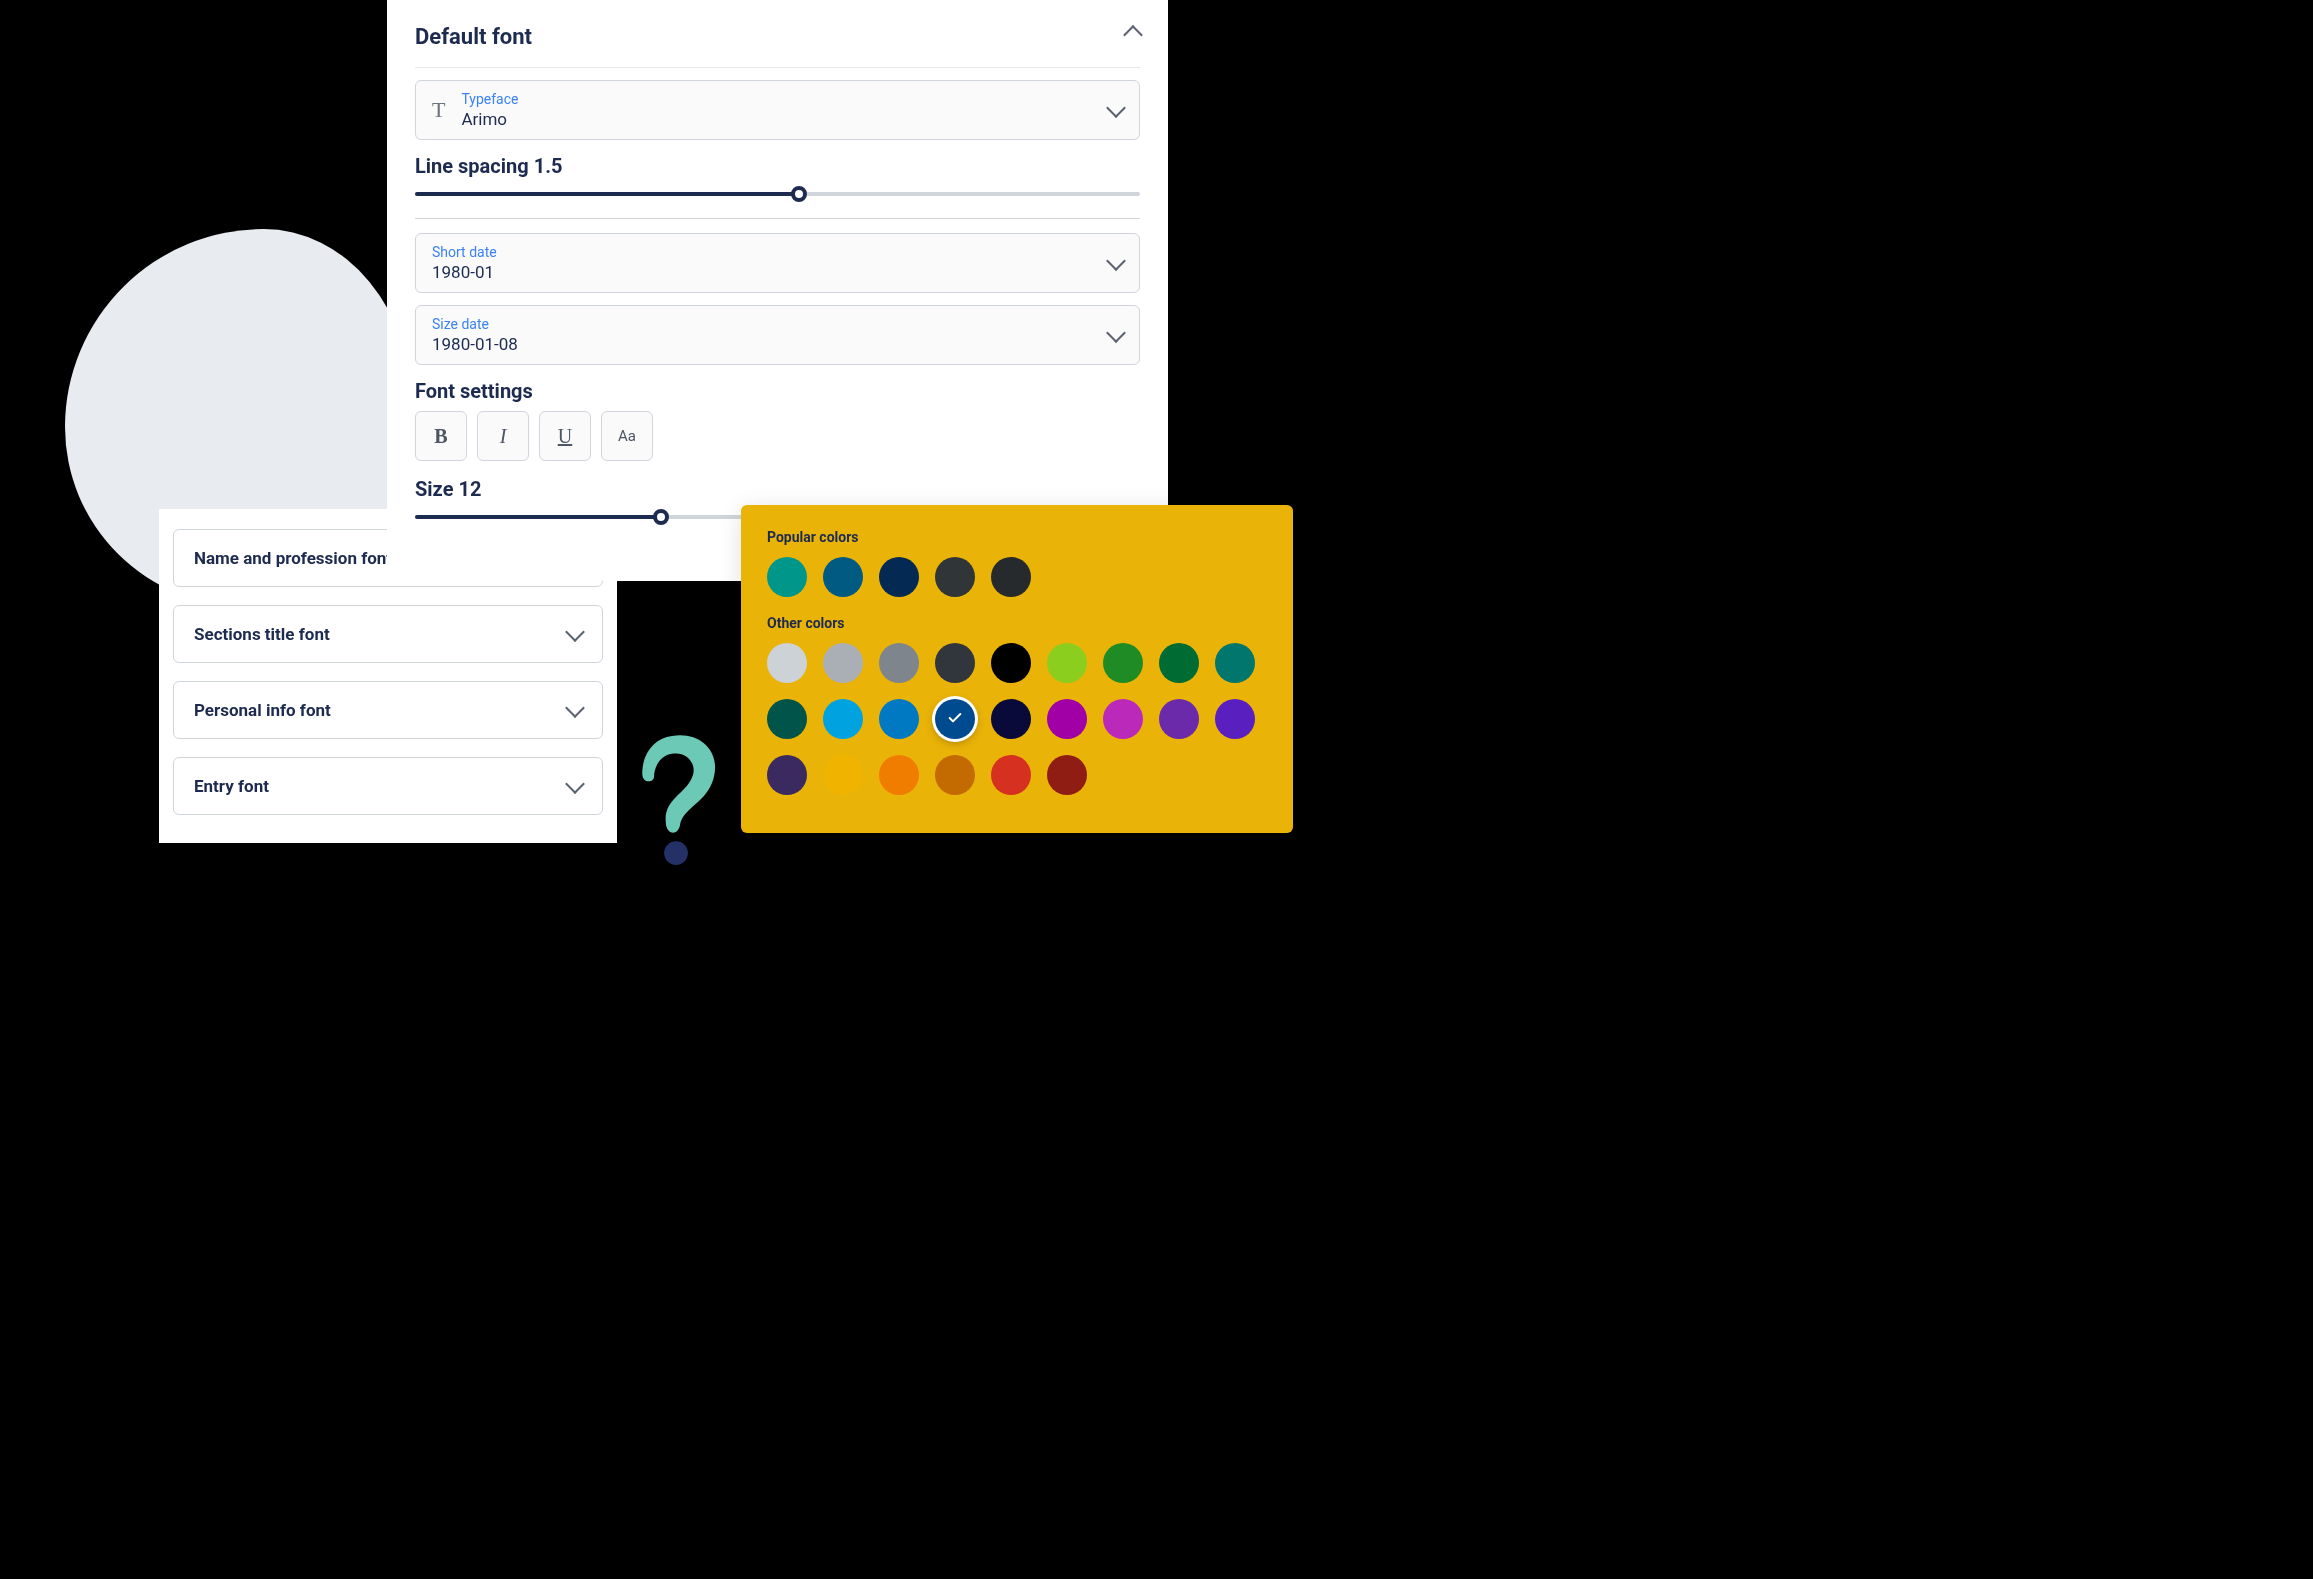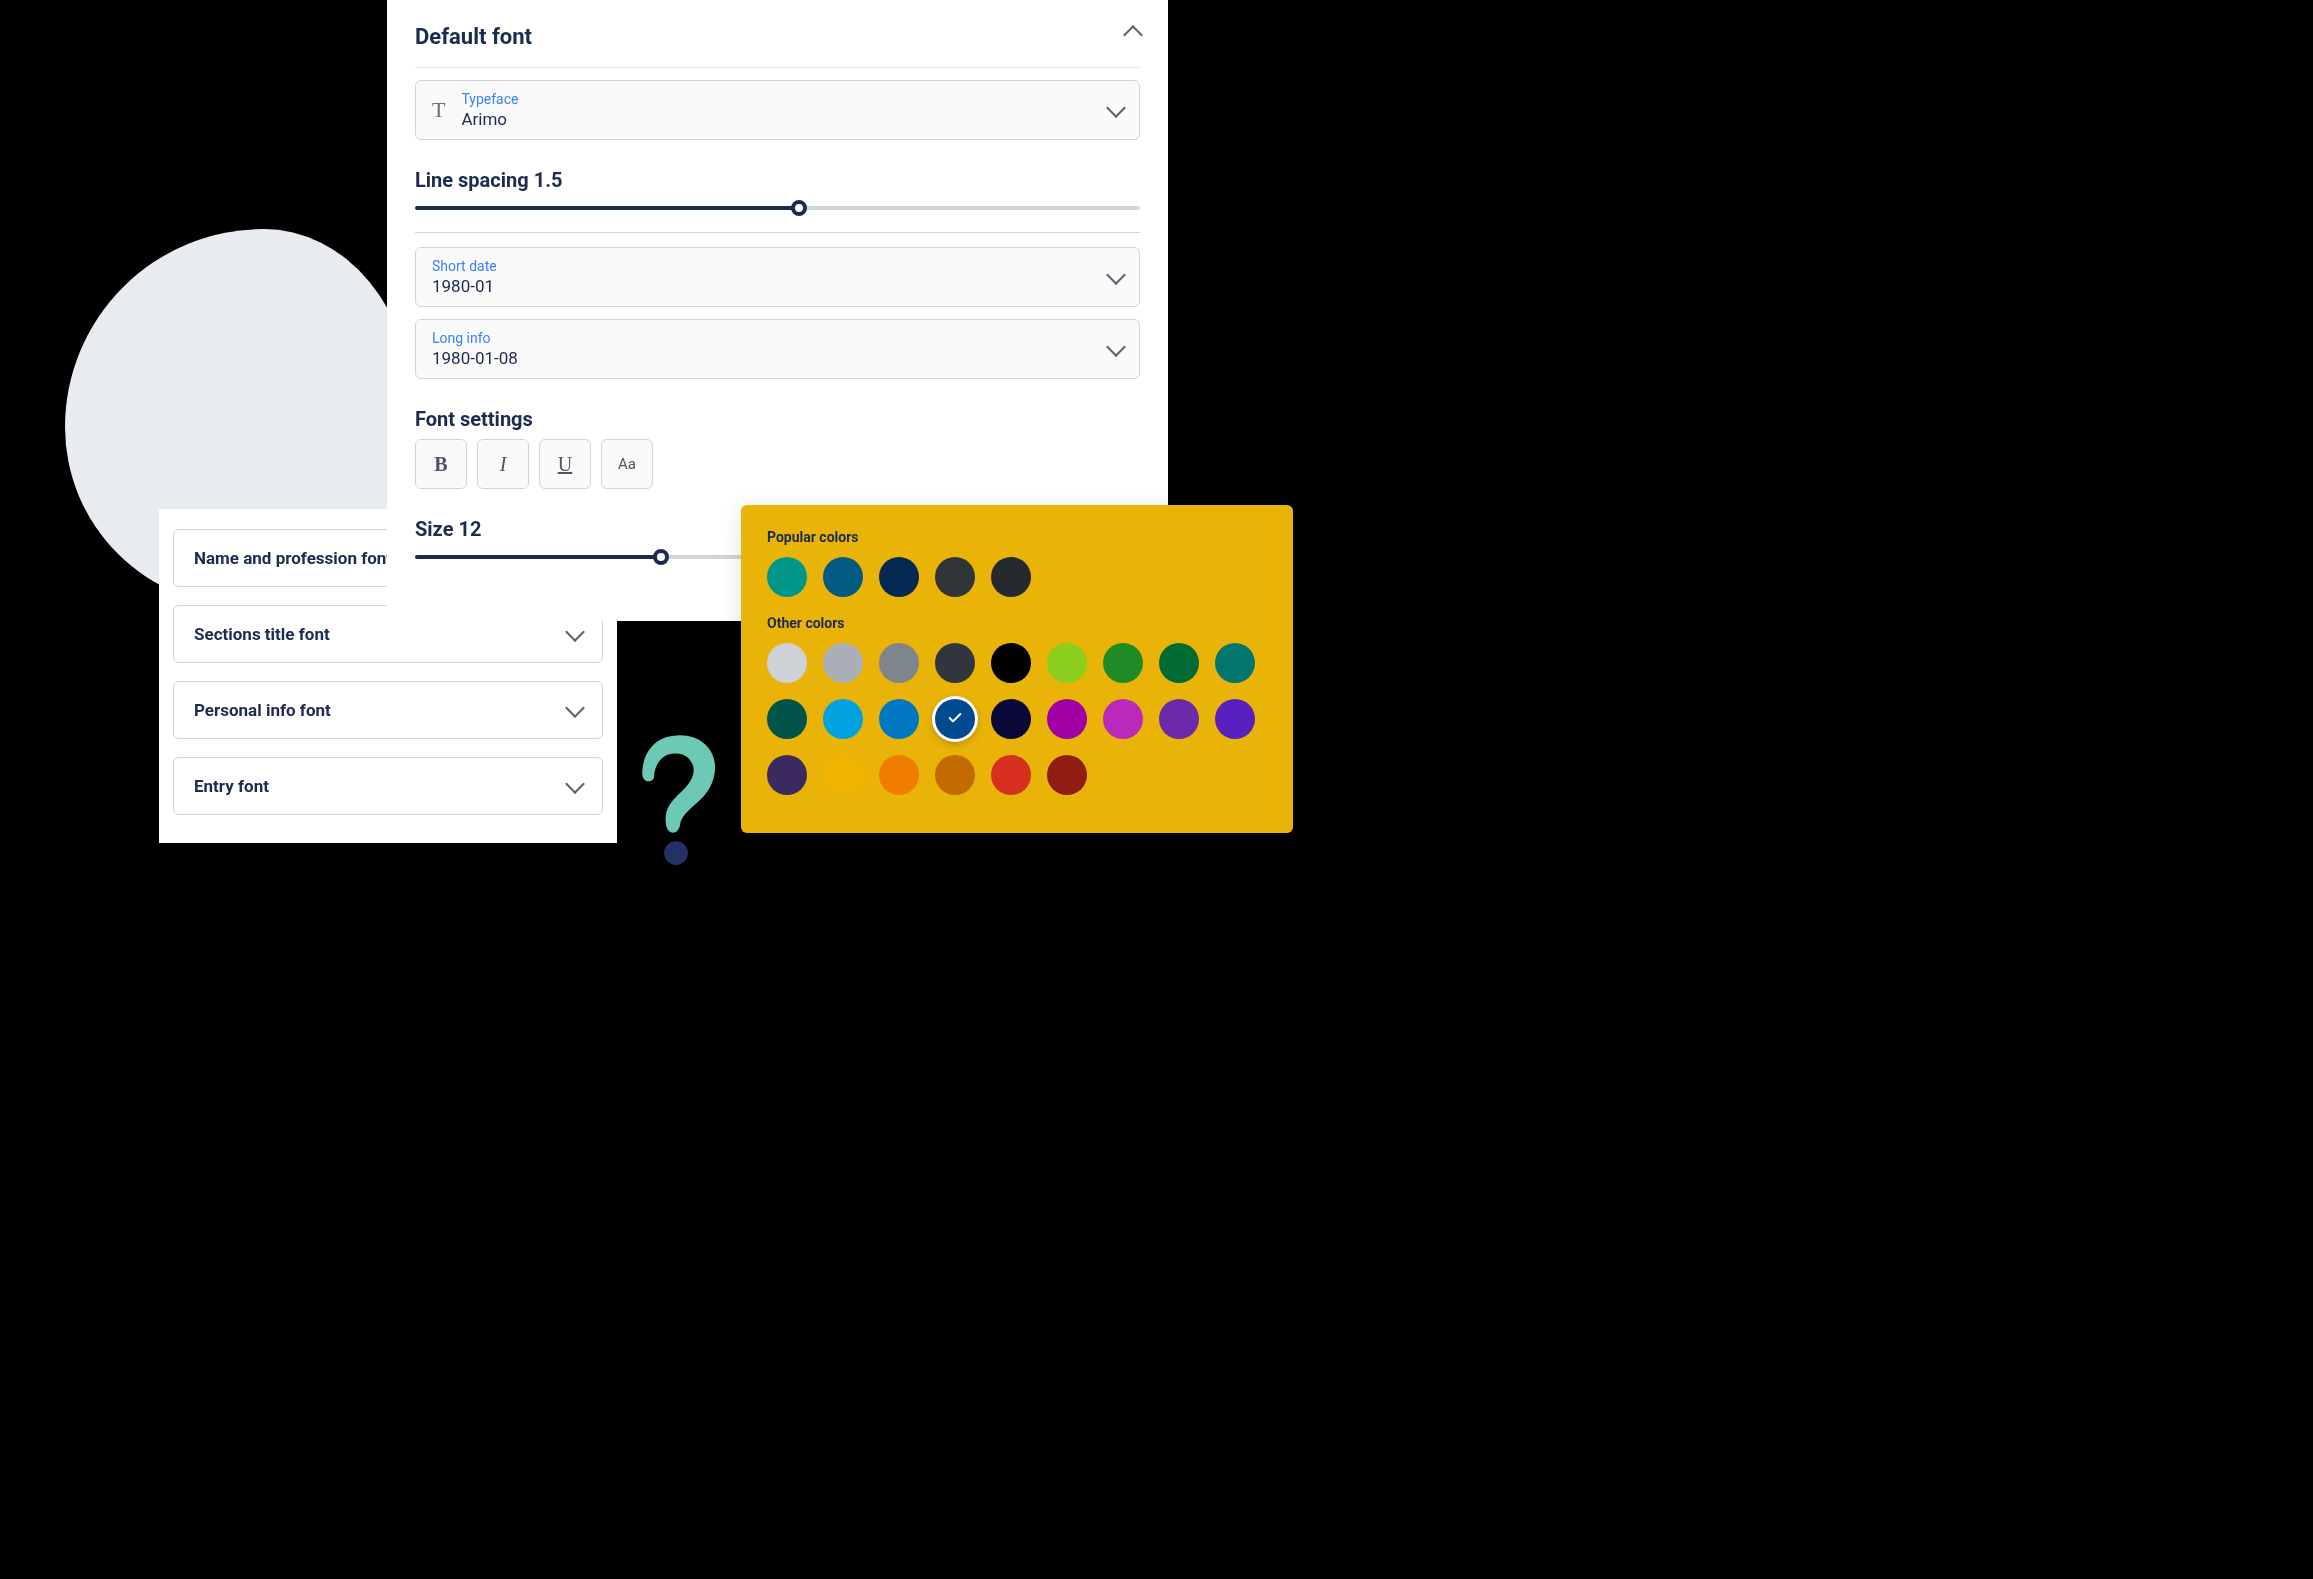--- a/index.html
+++ b/index.html
@@ -70,21 +70,21 @@
     .section-title {
       color: #1d2b50;
       font-weight: 700;
       font-size: 22px;
     }
     .section-subtitle {
       color: #1d2b50;
       font-weight: 700;
       font-size: 20px;
       margin-bottom: 6px;
-      margin-top: 28px;
+      margin-top: 14px;
     }
     .section-subtitle .val {
       font-weight: 700;
     }
     .divider {
       height: 1px;
       background: #d0d4db;
       margin: 8px 0 14px 0;
     }
     .divider-thin {
@@ -306,21 +306,21 @@
         <span class="small-label">Short date</span>
         <span class="value">1980-01</span>
       </div>
     </div>
     <span class="chev down"></span>
   </div>
 
   <div class="select-box">
     <div class="left">
       <div class="labels">
-        <span class="small-label">Long info</span>
+        <span class="small-label">Size date</span>
         <span class="value">1980-01-08</span>
       </div>
     </div>
     <span class="chev down"></span>
   </div>
 
   <div class="section-subtitle">Font settings</div>
   <div class="font-btns">
     <div class="font-btn bold">B</div>
     <div class="font-btn italic">I</div>

